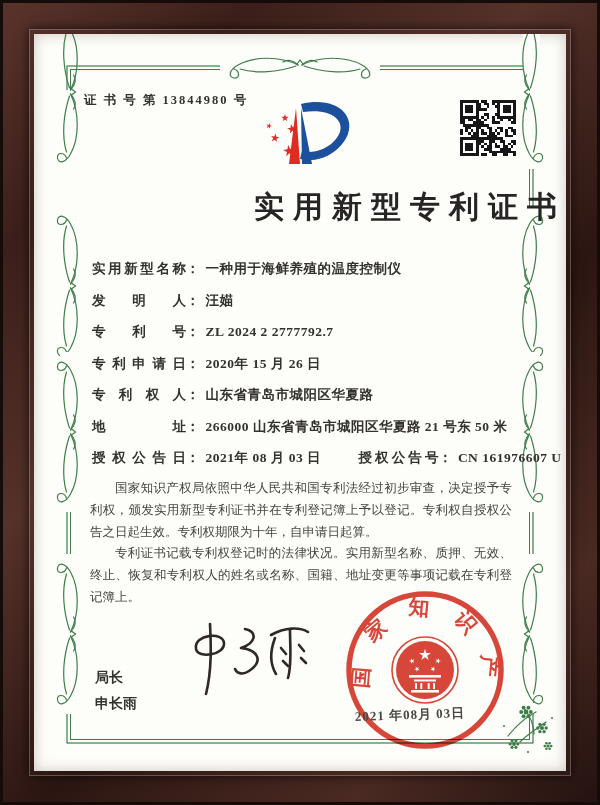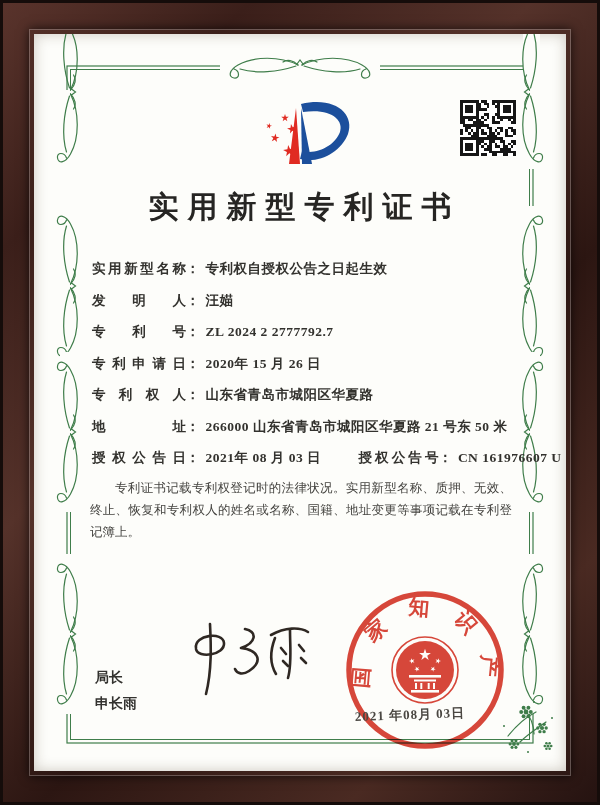--- a/index.html
+++ b/index.html
@@ -9,21 +9,21 @@
     padding:34px;}
   .frame::before{content:"";position:absolute;inset:0;border:3px solid #150c0a;pointer-events:none;}
   .frame::after{content:"";position:absolute;inset:29px;border:1px solid rgba(255,255,255,.25);
     box-shadow:0 0 10px rgba(0,0,0,.7);pointer-events:none;}
   .paper{position:relative;width:532px;height:737px;background:#fdfdfa;
     box-shadow:inset 0 0 14px rgba(60,40,20,.25);overflow:hidden;}
   .abs{position:absolute;}
   .certno{left:50px;top:58px;font-size:12.5px;color:#33322f;letter-spacing:2px;font-weight:600;}
   .qr{right:50px;top:66px;width:56px;height:56px;}
   .logo{left:211px;top:62px;width:110px;height:82px;}
-  .title{left:0;top:153px;width:532px;text-align:center;font-size:30px;font-weight:700;
+  .title{left:0;top:153px;width:532px;text-align:right;font-size:30px;font-weight:700;
     color:#262523;letter-spacing:9px;text-indent:9px;}
   .fields{left:58px;top:224px;width:424px;font-size:13.5px;color:#33322e;font-weight:600;}
   .row{margin-bottom:10.5px;height:21px;line-height:21px;white-space:nowrap;}
   .lbl{display:inline-block;width:94px;text-align:justify;text-align-last:justify;vertical-align:top;}
   .colon{display:inline-block;margin-right:6px;}
   .val{letter-spacing:.5px;}
   .pair2{margin-left:34px;}
   .pair2 .lbl{width:80px;}
   .paras{left:56px;top:444px;width:422px;font-size:12.5px;line-height:21.8px;color:#454440;
     text-align:justify;font-weight:500;}
@@ -94,20 +94,21 @@
         <use href="#rosette" transform="translate(22,20) scale(1.0)"></use>
         <g stroke="none" fill="#3f7d4a">
           <circle cx="-22" cy="0" r="1"></circle>
             <circle cx="8" cy="-24" r="1"></circle>
           <circle cx="26" cy="-8" r="1"></circle>
             <circle cx="2" cy="26" r="1"></circle>
         </g>
       </g>
     </svg>
 
+    <div class="abs certno">证 书 号 第 13844980 号</div>
 
     <svg class="abs qr" viewBox="0 0 21 21" shape-rendering="crispEdges">
       <rect width="21" height="21" fill="#fff"></rect>
       <g id="qr-modules" fill="#161616">
           <rect x="0" y="0" width="7" height="1"></rect>
           <rect x="0" y="6" width="7" height="1"></rect>
           <rect x="0" y="1" width="1" height="5"></rect>
           <rect x="6" y="1" width="1" height="5"></rect>
           <rect x="2" y="2" width="3" height="3"></rect>
           <rect x="14" y="0" width="7" height="1"></rect>
@@ -284,21 +285,21 @@
       <use href="#star" transform="translate(47,33) scale(5) rotate(-12)" fill="#e02b22"></use>
       <use href="#star" transform="translate(30,42) scale(4.5) rotate(10)" fill="#e02b22"></use>
       <use href="#star" transform="translate(44,55) scale(6) rotate(-8)" fill="#e02b22"></use>
       <use href="#star" transform="translate(24,30) scale(3) rotate(15)" fill="#e02b22"></use>
     </svg>
 
     <div class="abs title">实用新型专利证书</div>
 
     <div class="abs fields">
       <div class="row">
-        <span class="lbl">实用新型名称</span><span class="colon">：</span><span class="val">专利权自授权公告之日起生效</span>
+        <span class="lbl">实用新型名称</span><span class="colon">：</span><span class="val">一种用于海鲜养殖的温度控制仪</span>
       </div>
       <div class="row">
         <span class="lbl">发明人</span><span class="colon">：</span><span class="val">汪媌</span>
       </div>
       <div class="row">
         <span class="lbl">专利号</span><span class="colon">：</span><span class="val">ZL 2024 2 2777792.7</span>
       </div>
       <div class="row">
         <span class="lbl">专利申请日</span><span class="colon">：</span><span class="val">2020年 15 月 26 日</span>
       </div>
@@ -308,20 +309,21 @@
       <div class="row">
         <span class="lbl">地址</span><span class="colon">：</span><span class="val">266000 山东省青岛市城阳区华夏路 21 号东 50 米</span>
       </div>
       <div class="row">
         <span><span class="lbl">授权公告日</span><span class="colon">：</span><span class="val">2021年 08 月 03 日</span></span>
         <span class="pair2"><span class="lbl">授权公告号</span><span class="colon">：</span><span class="val">CN 161976607 U</span></span>
       </div>
     </div>
 
     <div class="abs paras">
+      <p>国家知识产权局依照中华人民共和国专利法经过初步审查，决定授予专利权，颁发实用新型专利证书并在专利登记簿上予以登记。专利权自授权公告之日起生效。专利权期限为十年，自申请日起算。</p>
       <p>专利证书记载专利权登记时的法律状况。实用新型名称、质押、无效、终止、恢复和专利权人的姓名或名称、国籍、地址变更等事项记载在专利登记簿上。</p>
     </div>
 
     <div class="abs director">
       <div>局长</div>
       <div>申长雨</div>
     </div>
 
     <svg class="abs sig" viewBox="0 0 136 92" fill="none" stroke="#2f2823" stroke-width="2.6" stroke-linecap="round" stroke-linejoin="round">
       <path d="M14,34 C12,21 41,17 42,29 C43,41 16,45 14,35"></path>

